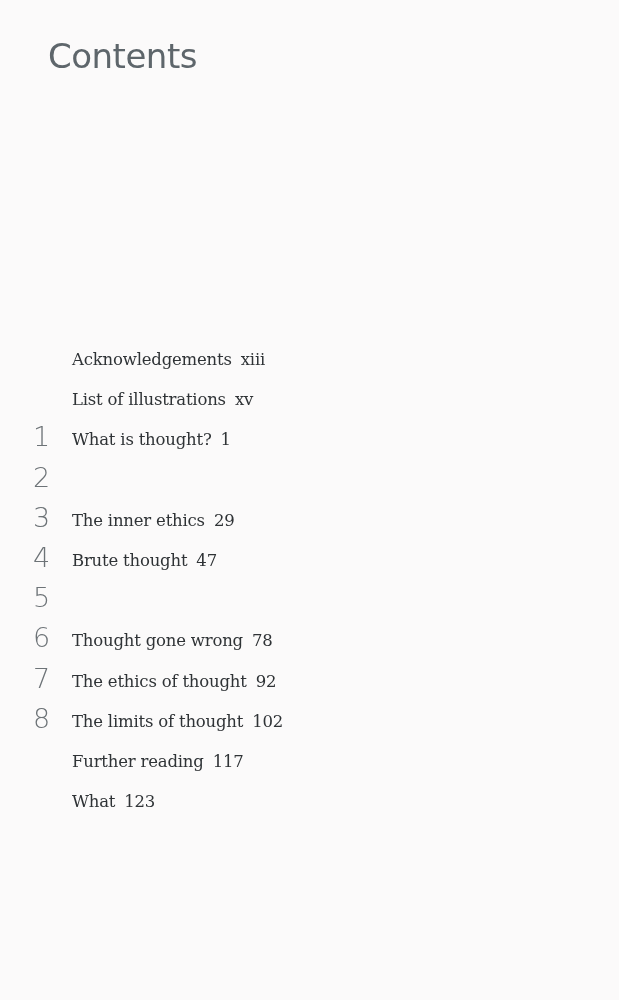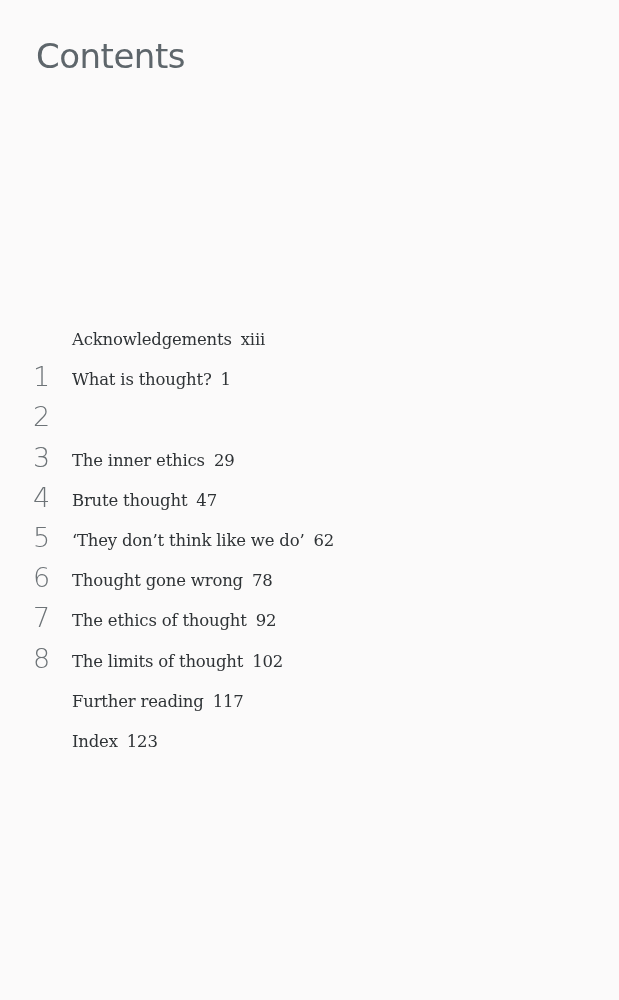--- a/index.html
+++ b/index.html
@@ -8,34 +8,34 @@
     }
     body {
       width: 619px;
       height: 1000px;
       background: #fbfafa;
       position: relative;
       overflow: hidden;
     }
     .page-title {
       position: absolute;
-      left: 36px;
+      left: 48px;
       top: 34px;
       margin: 0;
       font-family: "DejaVu Sans", sans-serif;
       font-weight: normal;
       font-size: 34px;
       letter-spacing: -0.5px;
       color: #5e666b;
       line-height: 44px;
     }
     .toc {
       position: absolute;
       left: 0;
-      top: 324px;
+      top: 344px;
       width: 619px;
     }
     .toc-row {
       position: relative;
       height: 40.2px;
     }
     .chap-num {
       position: absolute;
       left: 33px;
       top: -4px;
@@ -65,51 +65,54 @@
 <body>
 
 <h1 class="page-title">Contents</h1>
 
 <div class="toc">
   <div class="toc-row">
     <span class="chap-num"></span>
     <span class="entry"><span>Acknowledgements</span><span class="page-no">xiii</span></span>
   </div>
   <div class="toc-row">
+    <span class="chap-num"></span>
+    <span class="entry"><span>List of illustrations</span><span class="page-no">xv</span></span>
+  </div>
+  <div class="toc-row">
     <span class="chap-num">1</span>
     <span class="entry"><span>What is thought?</span><span class="page-no">1</span></span>
   </div>
   <div class="toc-row">
     <span class="chap-num">2</span>
   </div>
   <div class="toc-row">
     <span class="chap-num">3</span>
     <span class="entry"><span>The inner ethics</span><span class="page-no">29</span></span>
   </div>
   <div class="toc-row">
     <span class="chap-num">4</span>
     <span class="entry"><span>Brute thought</span><span class="page-no">47</span></span>
   </div>
   <div class="toc-row">
     <span class="chap-num">5</span>
-    <span class="entry"><span>‘They don’t think like we do’</span><span class="page-no">62</span></span>
   </div>
   <div class="toc-row">
     <span class="chap-num">6</span>
     <span class="entry"><span>Thought gone wrong</span><span class="page-no">78</span></span>
   </div>
   <div class="toc-row">
     <span class="chap-num">7</span>
     <span class="entry"><span>The ethics of thought</span><span class="page-no">92</span></span>
   </div>
   <div class="toc-row">
     <span class="chap-num">8</span>
     <span class="entry"><span>The limits of thought</span><span class="page-no">102</span></span>
   </div>
   <div class="toc-row">
     <span class="chap-num"></span>
     <span class="entry"><span>Further reading</span><span class="page-no">117</span></span>
   </div>
   <div class="toc-row">
     <span class="chap-num"></span>
-    <span class="entry"><span>Index</span><span class="page-no">123</span></span>
+    <span class="entry"><span>What</span><span class="page-no">123</span></span>
   </div>
 </div>
 
 </body></html>

